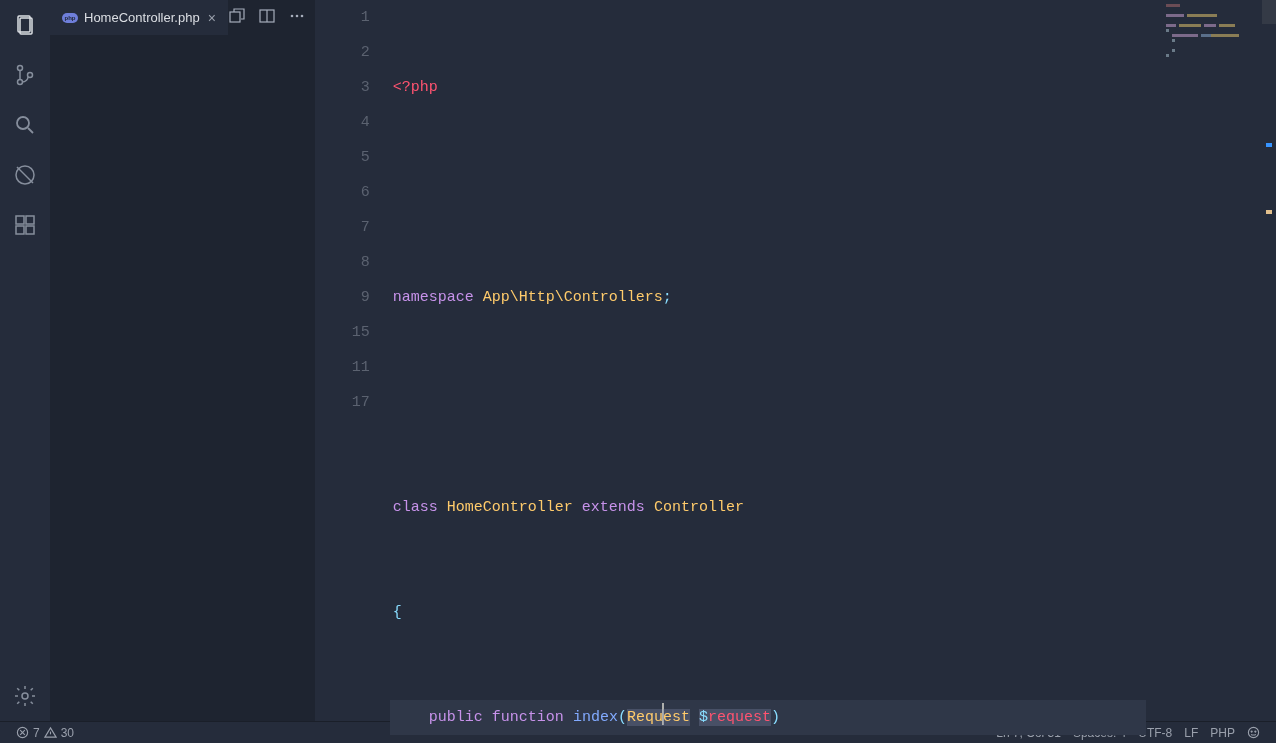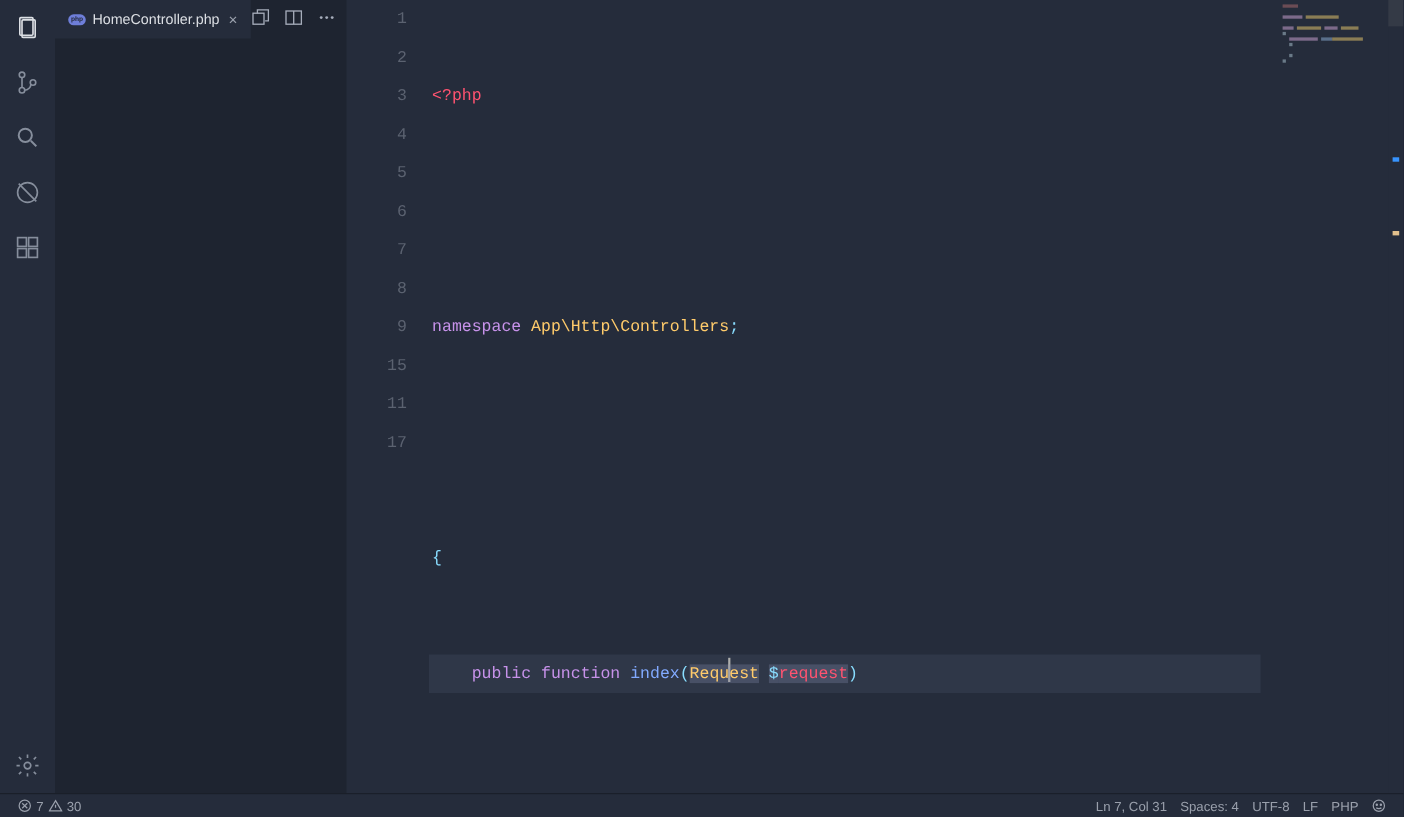--- a/index.html
+++ b/index.html
@@ -207,20 +207,21 @@
         <div class="ln">9</div>
         <div class="ln">15</div>
         <div class="ln">11</div>
         <div class="ln">17</div>
       </div>
       <div class="code">
         <div class="line"><span class="t-tag">&lt;?php</span></div>
         <div class="line"></div>
         <div class="line"><span class="t-kw">namespace</span><span class="t-ns"> App\Http\Controllers</span><span class="t-punct">;</span></div>
         <div class="line"></div>
+        <div class="line"><span class="t-kw">class</span><span class="t-ns"> HomeController </span><span class="t-kw">extends</span><span class="t-ns"> Controller</span></div>
         <div class="line"><span class="t-punct">{</span></div>
         <div class="line current"><span>    </span><span class="t-kw">public</span><span> </span><span class="t-kw">function</span><span> </span><span class="t-fn">index</span><span class="t-punct">(</span><span class="t-ns hl-word">Requ</span><span class="cursor"></span><span class="t-ns hl-word">est</span><span> </span><span class="t-punct hl-word">$</span><span class="t-var hl-word">request</span><span class="t-punct">)</span></div>
         
         
         
         
         
       </div>
 
       <div class="minimap">

